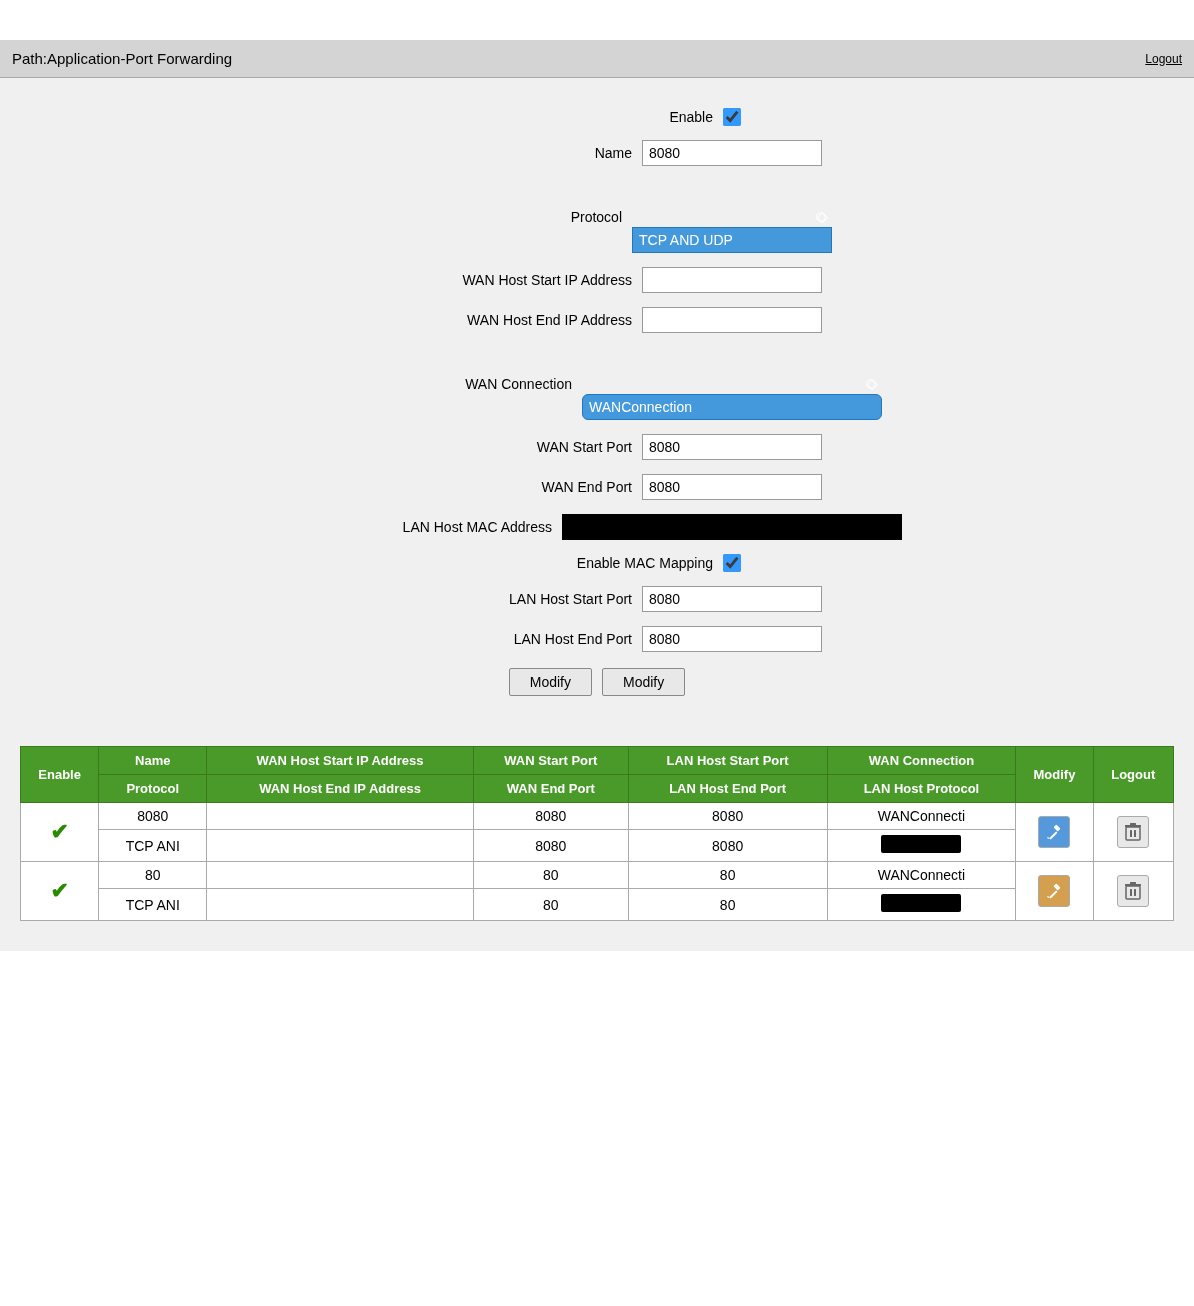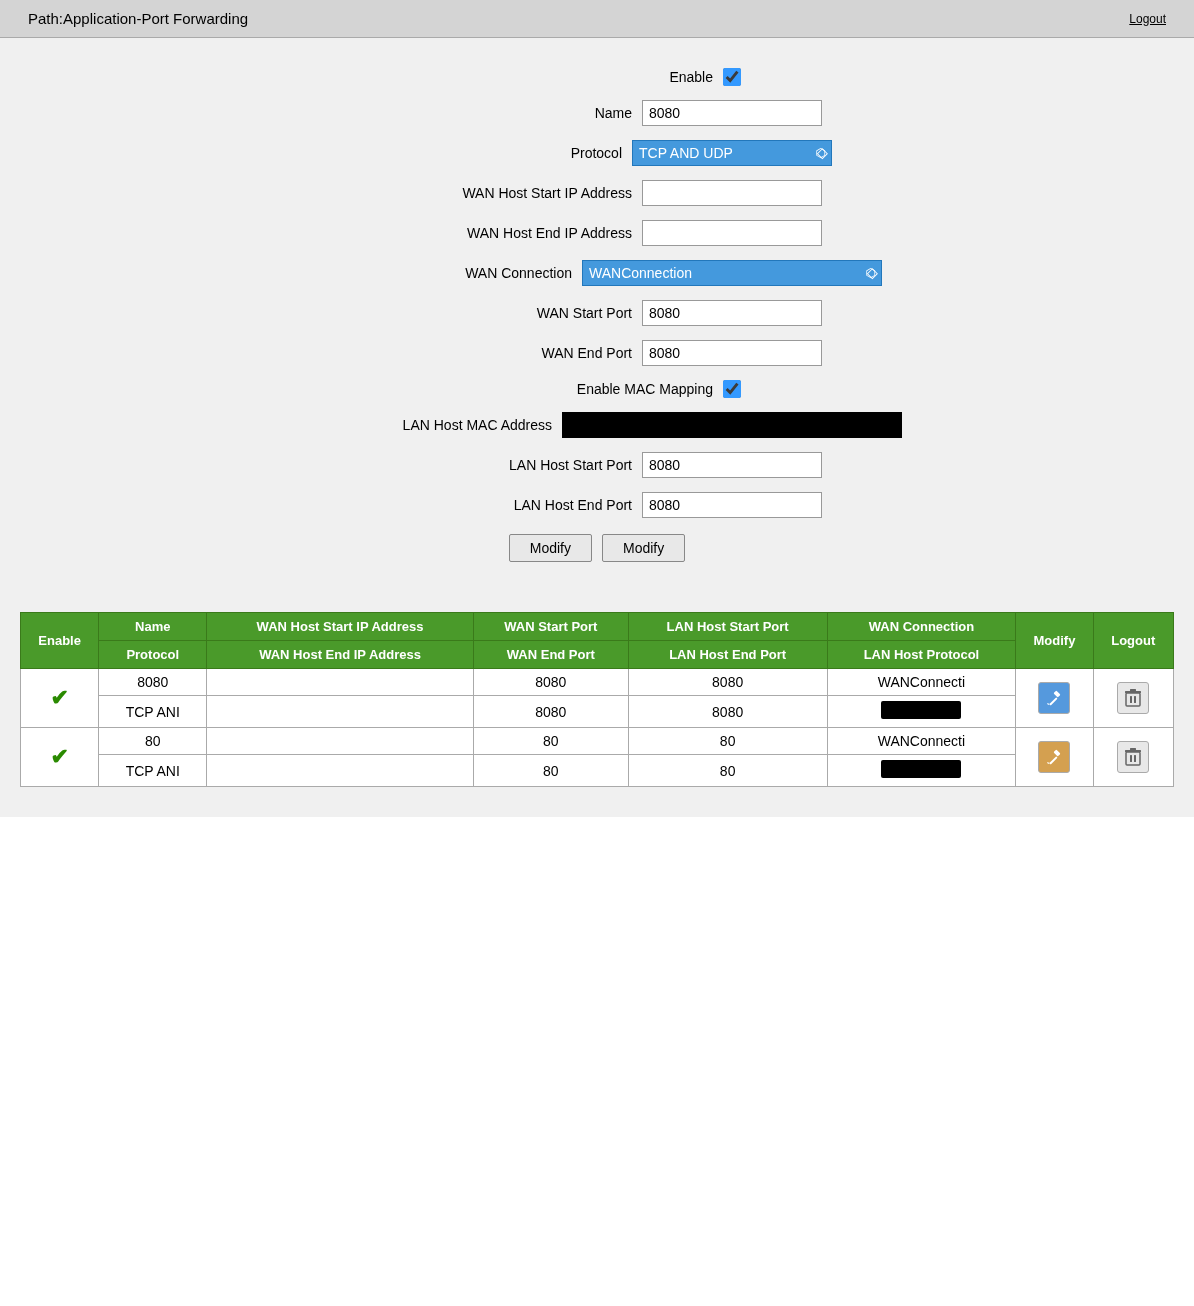--- a/index.html
+++ b/index.html
@@ -4,25 +4,26 @@
   <style>
     * { box-sizing: border-box; margin: 0; padding: 0; }
     body {
       font-family: Arial, sans-serif;
       font-size: 14px;
       background: #fff;
       color: #000;
     }
     .header {
       background: #d4d4d4;
-      padding: 10px 28px;
+      padding: 10px 12px;
       display: flex;
       justify-content: space-between;
       align-items: center;
       border-bottom: 1px solid #aaa;
+      margin-top: 40px;
     }
     .header-path {
       font-size: 15px;
       font-weight: normal;
     }
     .header-logout {
       text-decoration: underline;
       cursor: pointer;
       font-size: 12px;
     }
@@ -55,20 +56,21 @@
     .form-control-select {
       width: 200px;
       background: #4499dd;
       color: #fff;
       border: 1px solid #2277bb;
       appearance: none;
       -webkit-appearance: none;
       padding: 3px 36px 3px 6px;
       position: relative;
       cursor: pointer;
+      margin-top: 47px;
     }
     .select-wrapper {
       position: relative;
       display: inline-block;
     }
     .select-wrapper::after {
       content: '⬡';
       position: absolute;
       right: 6px;
       top: 50%;
@@ -220,45 +222,45 @@
   </div>
 
   <div class="form-row">
     <label class="form-label">WAN Host End IP Address</label>
     <input type="text" class="form-control form-control-text" value="" style="">
   </div>
 
   <div class="form-row">
     <label class="form-label">WAN Connection</label>
     <div class="select-wrapper">
-      <select class="form-control form-control-select" style="width:300px;">
+      <select class="form-control form-control-select" style="width:300px;border-radius:6px;">
         <option>WANConnection</option>
       </select>
       <span class="select-arrow">⬦</span>
     </div>
   </div>
 
   <div class="form-row">
     <label class="form-label">WAN Start Port</label>
     <input type="text" class="form-control form-control-text" value="8080" style="">
   </div>
 
   <div class="form-row">
     <label class="form-label">WAN End Port</label>
     <input type="text" class="form-control form-control-text" value="8080" style="">
   </div>
 
   <div class="form-row">
+    <label class="form-label">LAN Host MAC Address</label>
+    <input type="text" class="form-control mac-address-field" value="" style="">
+  </div>
+
+  <div class="form-row">
     <label class="form-label">Enable MAC Mapping</label>
     <input type="checkbox" class="checkbox-input" checked="" style="">
-  </div>
-
-  <div class="form-row">
-    <label class="form-label">LAN Host MAC Address</label>
-    <input type="text" class="form-control mac-address-field" value="" style="">
   </div>
 
   <div class="form-row">
     <label class="form-label">LAN Host Start Port</label>
     <input type="text" class="form-control form-control-text" value="8080" style="">
   </div>
 
   <div class="form-row">
     <label class="form-label">LAN Host End Port</label>
     <input type="text" class="form-control form-control-text" value="8080" style="">

